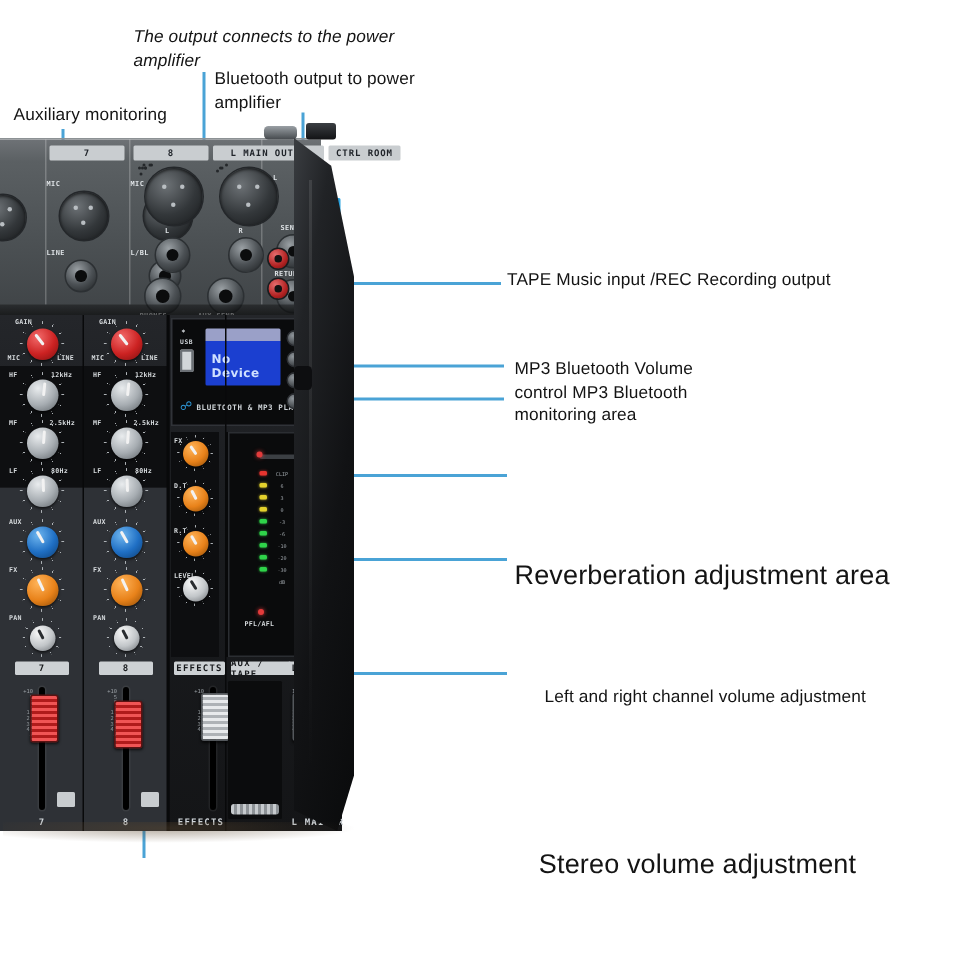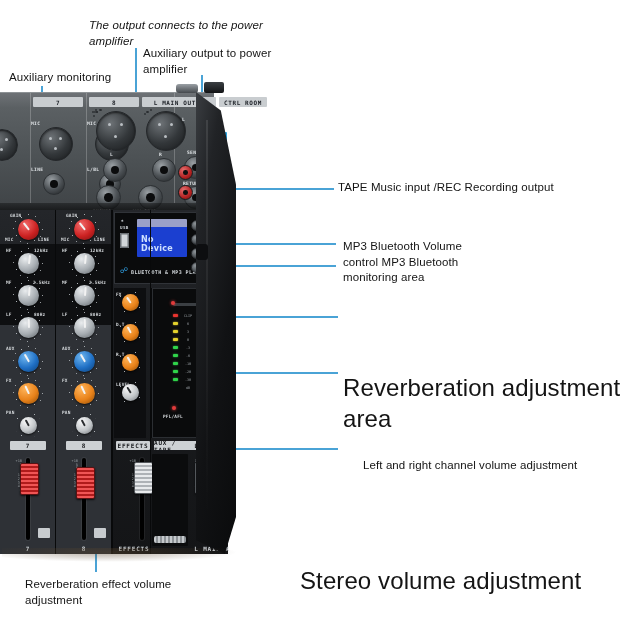--- a/index.html
+++ b/index.html
@@ -6,21 +6,21 @@
   html,body{margin:0;padding:0;background:#ffffff;}
   body{width:640px;height:640px;position:relative;overflow:hidden;
        font-family:"Liberation Sans","DejaVu Sans",sans-serif;color:#1b1b1b;}
 
   .stage{position:absolute;inset:0;background:#fff;}
 
   
   .anno{position:absolute;font-size:11.5px;line-height:1.35;color:#141414;
         letter-spacing:.1px;white-space:pre-line;}
   .anno.big{font-size:16.5px;line-height:1.3;}
-  .anno.bigger{font-size:24px;line-height:1.3;}
+  .anno.bigger{font-size:18px;line-height:1.3;}
 
   
   .lead{position:absolute;background:#4aa3d6;}
   .lead.h{height:2px;}
   .lead.v{width:2px;}
 
   
   .hl{position:absolute;border:2px solid #2aa3e0;border-radius:1px;}
 
   
@@ -169,38 +169,36 @@
 </head>
 <body>
 
 <div class="stage">
 
   <div class="anno" style="left:9px;  top:70px;  width:190px;">Auxiliary monitoring</div>
 
   <div class="anno" style="left:89px; top:18px;  width:200px;font-style:italic;">The output connects to the power
 amplifier</div>
 
-  <div class="anno" style="left:143px;top:46px;  width:185px;">Auxiliary output to power
+  <div class="anno" style="left:143px;top:46px;  width:185px;">Bluetooth output to power
 amplifier</div>
 
   <div class="anno" style="left:338px;top:180px; width:290px;">TAPE Music input /REC Recording output</div>
 
   <div class="anno" style="left:343px;top:239px; width:180px;">MP3 Bluetooth Volume
 control MP3 Bluetooth
 monitoring area</div>
 
 
   <div class="anno bigger" style="left:343px;top:372px;width:290px;">Reverberation adjustment area</div>
 
   <div class="anno" style="left:363px;top:458px; width:280px;">Left and right channel volume adjustment</div>
 
-  <div class="anno" style="left:25px; top:577px; width:200px;">Reverberation effect volume
-adjustment</div>
-
-  <div class="anno bigger" style="left:300px;top:565px;width:330px;">Stereo volume adjustment</div>
+
+  <div class="anno bigger" style="left:300px;top:565px;width:330px;text-align:center;">Stereo volume adjustment</div>
 
   <div class="lead v" style="left:41px; top:86px;  height:110px;"></div>
   <div class="lead h" style="left:41px; top:194px; width:55px;"></div>
 
   <div class="lead v" style="left:135px;top:48px;  height:60px;"></div>
 
   <div class="hl" style="left:89px; top:106px; width:91px; height:62px;"></div>
 
   <div class="lead v" style="left:201px;top:75px;  height:58px;"></div>
   <div class="hl" style="left:175px;top:132px;width:48px; height:33px;"></div>

